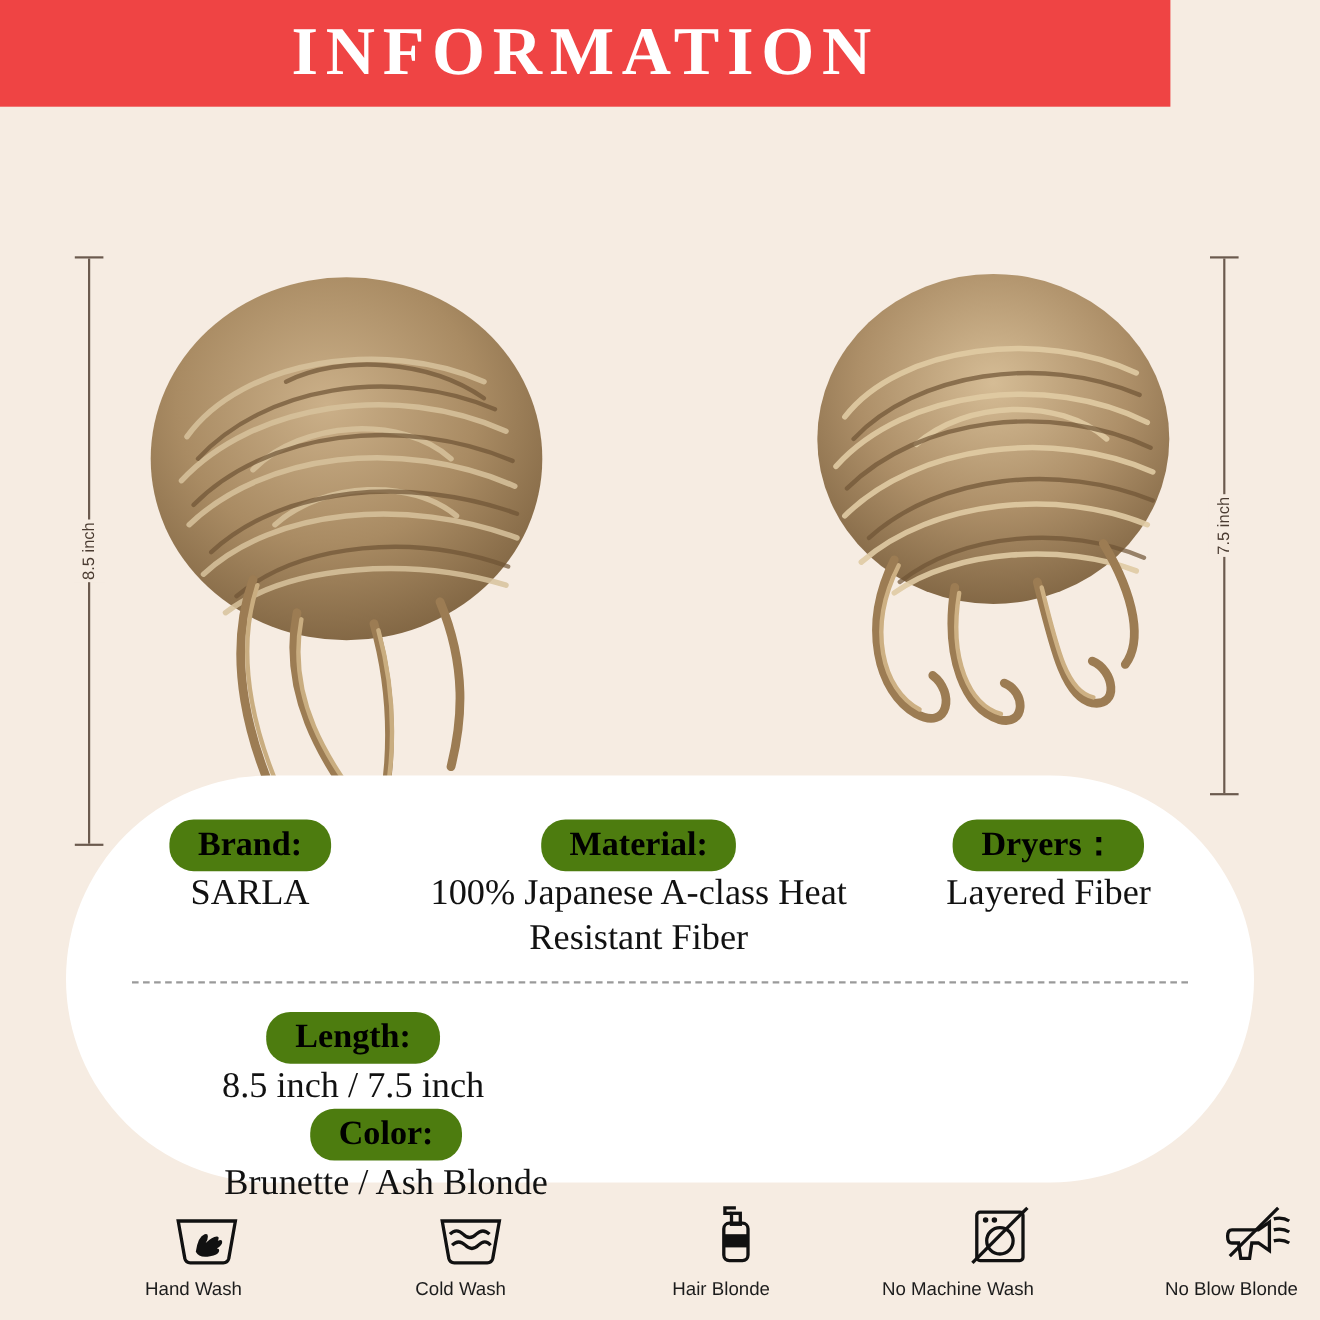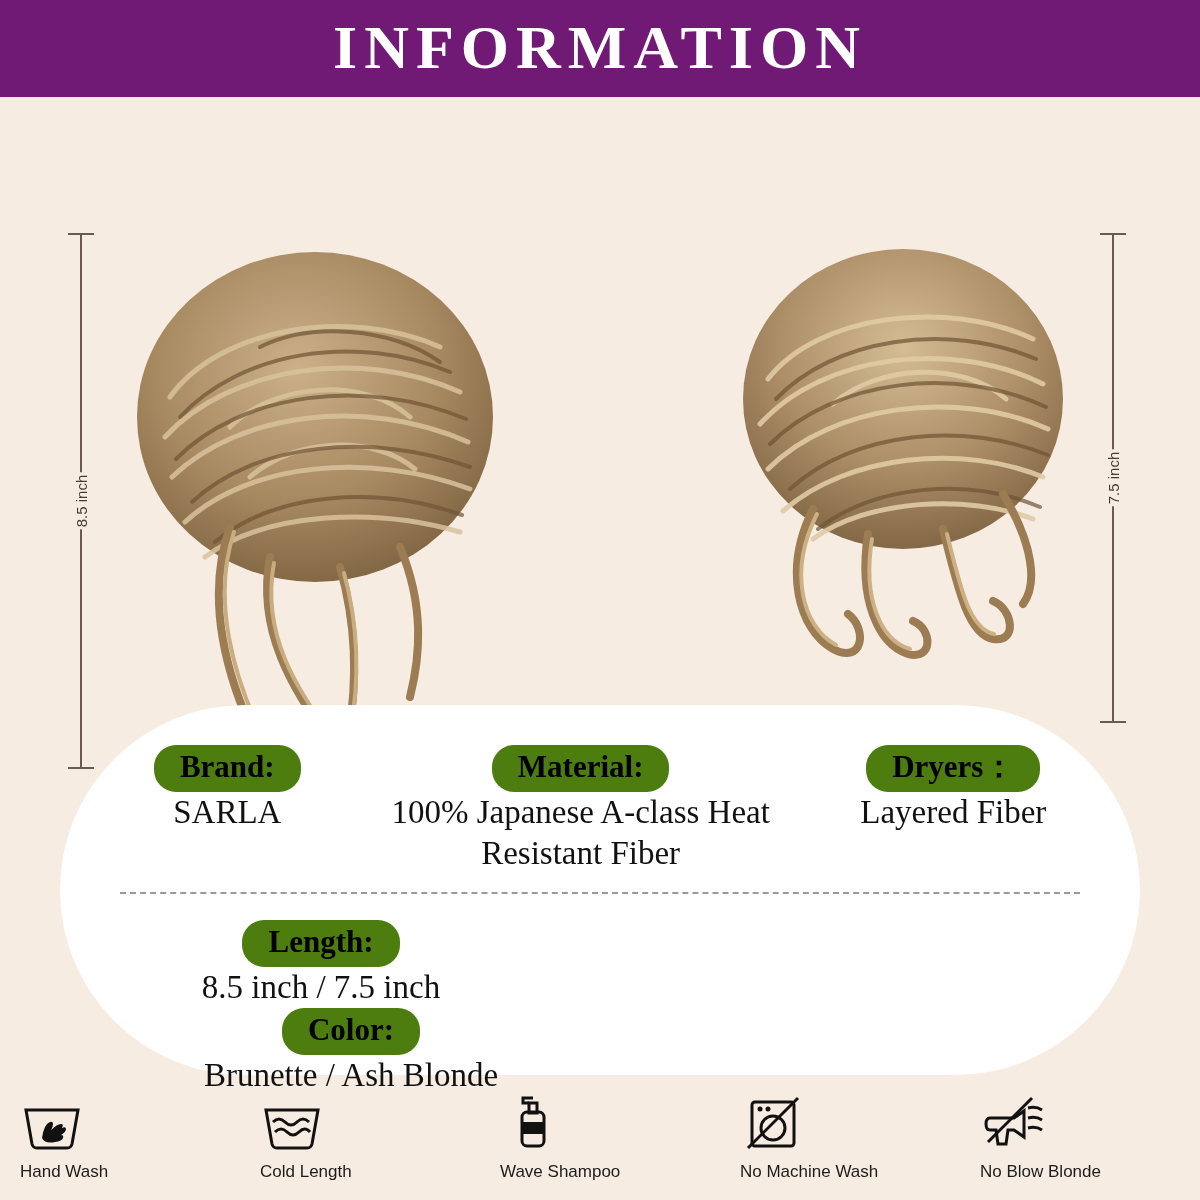--- a/index.html
+++ b/index.html
@@ -10,23 +10,23 @@
     width: 1200px;
     height: 1200px;
     background: #f6ece2;
     font-family: "Liberation Serif", serif;
     overflow: hidden;
     position: relative;
   }
 
   
   .header {
-    width: 1200px;
+    width: 1064px;
     height: 97px;
-    background: #701a75;
+    background: #ef4444;
     display: flex;
     align-items: center;
     justify-content: center;
     box-sizing: border-box;
     text-align: center;
   }
   .header-title {
     color: #ffffff;
     font-family: "Liberation Serif", serif;
     font-size: 62px;
@@ -152,21 +152,21 @@
     top: 1090px;
     width: 1200px;
     display: flex;
     justify-content: space-around;
     align-items: flex-start;
   }
   .care-item {
     width: 200px;
     display: flex;
     flex-direction: column;
-    align-items: flex-start;
+    align-items: flex-end;
   }
   .care-icon {
     height: 62px;
     display: flex;
     align-items: flex-end;
     justify-content: center;
   }
   .care-label {
     margin-top: 10px;
     font-family: "Liberation Sans", sans-serif;
@@ -326,33 +326,33 @@
   </div>
 
   <div class="care-item">
     <div class="care-icon">
       <svg width="64" height="56" viewBox="0 0 64 56">
         <path d="M6 14 H58 L52 48 Q51 52 47 52 H17 Q13 52 12 48 Z" fill="none" stroke="#111" stroke-width="3"></path>
         <path d="M13 26 q6 -6 12 0 t12 0 t12 0" fill="none" stroke="#111" stroke-width="3"></path>
         <path d="M15 36 q6 -6 12 0 t12 0 t11 0" fill="none" stroke="#111" stroke-width="3"></path>
       </svg>
     </div>
-    <div class="care-label">Cold Length</div>
+    <div class="care-label">Cold Wash</div>
   </div>
 
   <div class="care-item">
     <div class="care-icon">
       <svg width="64" height="62" viewBox="0 0 64 62">
         <rect x="22" y="22" width="22" height="34" rx="5" fill="none" stroke="#111" stroke-width="3"></rect>
         <rect x="22" y="32" width="22" height="12" fill="#111"></rect>
         <rect x="29" y="13" width="8" height="10" fill="none" stroke="#111" stroke-width="3"></rect>
         <path d="M29 13 h-6 v-5 h10" fill="none" stroke="#111" stroke-width="3"></path>
       </svg>
     </div>
-    <div class="care-label">Wave Shampoo</div>
+    <div class="care-label">Hair Blonde</div>
   </div>
 
   <div class="care-item">
     <div class="care-icon">
       <svg width="64" height="60" viewBox="0 0 64 60">
         <rect x="12" y="10" width="42" height="44" rx="3" fill="none" stroke="#111" stroke-width="3"></rect>
         <circle cx="33" cy="36" r="12" fill="none" stroke="#111" stroke-width="3"></circle>
         <circle cx="20" cy="17" r="2.5" fill="#111"></circle>
         <circle cx="28" cy="17" r="2.5" fill="#111"></circle>
         <line x1="8" y1="56" x2="58" y2="6" stroke="#111" stroke-width="3"></line>

